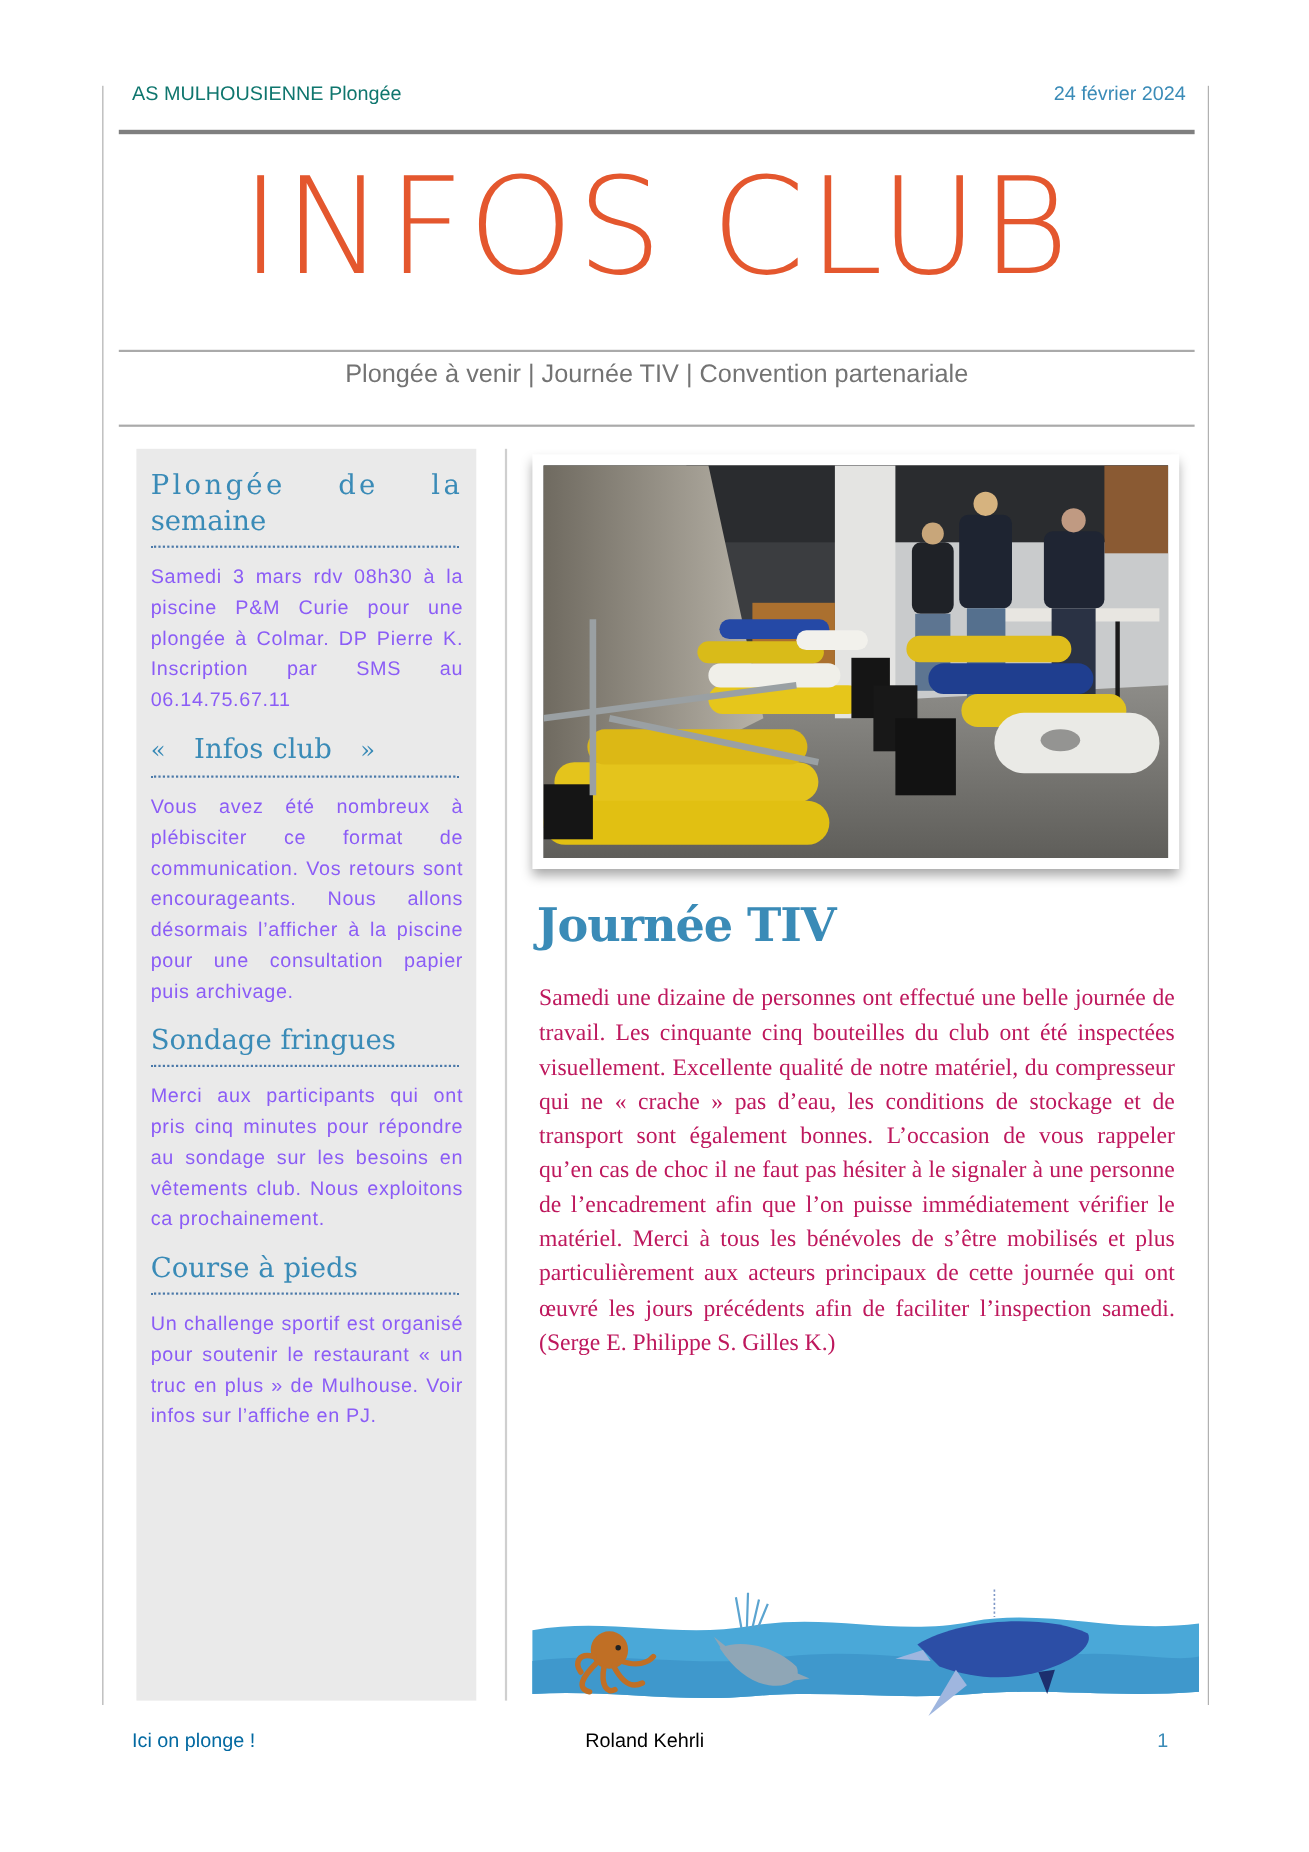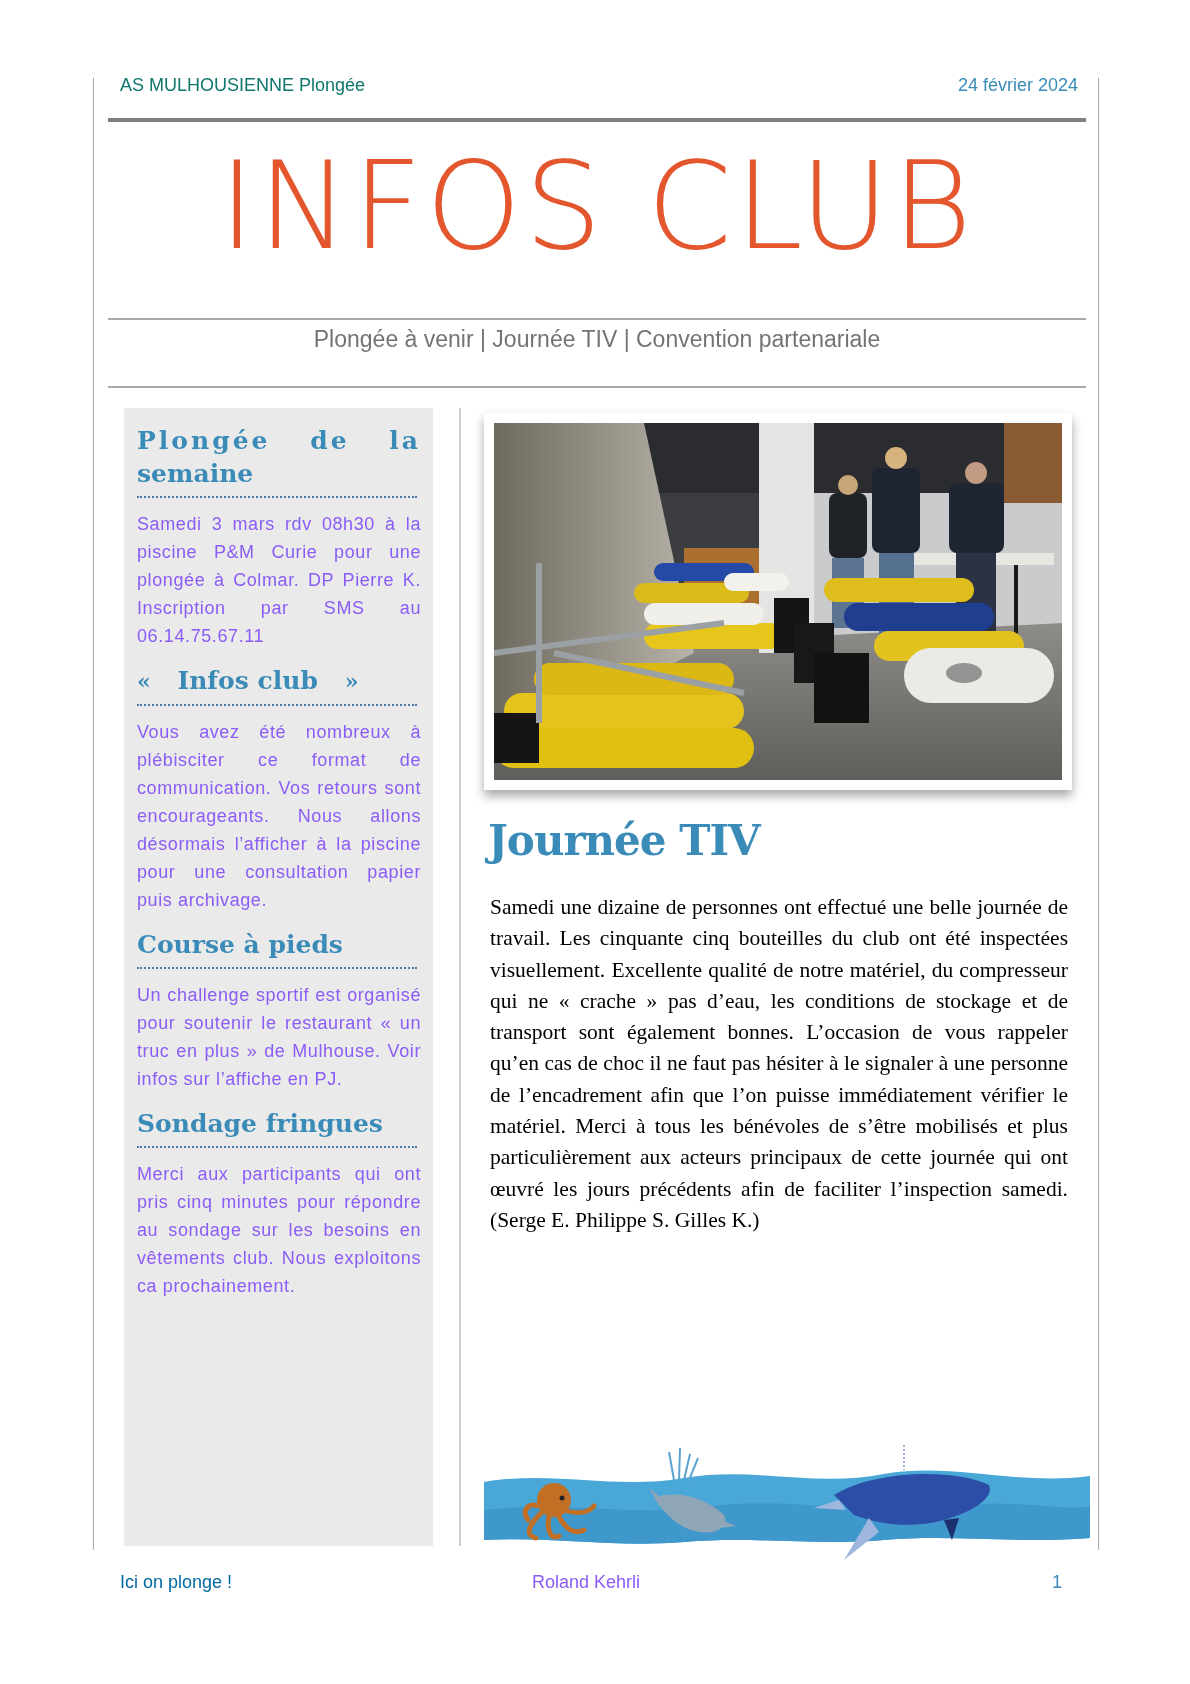--- a/index.html
+++ b/index.html
@@ -9,38 +9,38 @@
   .header-left { position:absolute; left:120px; top:75px; font-size:18px; color:#0f766e; font-family:"Liberation Sans", sans-serif; }
   .header-right { position:absolute; right:112px; top:75px; font-size:18px; color:#3a8bb7; font-family:"Liberation Sans", sans-serif; }
   .header-rule { position:absolute; left:108px; top:118px; width:978px; height:4px; background:#7f7f7f; }
   .title { position:absolute; left:108px; top:145px; width:978px; text-align:center; font-family:"DejaVu Sans", sans-serif; font-weight:200; font-size:122px; letter-spacing:3px; color:#e4572e; line-height:1; -webkit-text-stroke:0; }
   .rule-top { position:absolute; left:108px; top:318px; width:978px; height:2px; background:#aaaaaa; }
   .subtitle { position:absolute; left:108px; top:326px; width:978px; text-align:center; font-size:23px; color:#737373; font-family:"Liberation Sans", sans-serif; }
   .rule-bottom { position:absolute; left:108px; top:386px; width:978px; height:2px; background:#aaaaaa; }
 
   .sidebar { position:absolute; left:124px; top:408px; width:309px; height:1138px; background:#eaeaea; }
   .sb-inner { padding:16px 12px 0 13px; }
-  .sb-heading { font-family:"DejaVu Serif", serif; font-weight:bold; color:#3a8bb7; font-size:25px; line-height:33px; margin:0; }
+  .sb-heading { font-family:"DejaVu Serif", serif; font-weight:normal; color:#3a8bb7; font-size:25px; line-height:33px; margin:0; }
   .sb-dots { border-bottom:2px dotted #4a78a8; width:280px; margin:6px 0 12px 0; height:0; }
   .sb-text { font-family:"Liberation Sans", sans-serif; font-size:18px; line-height:28px; color:#8b5cf6; text-align:justify; margin:0 0 14px 0; letter-spacing:0.6px; }
   .sb-section { margin-bottom:6px; }
   .guillemet { font-size:22px; }
 
   .col-divider { position:absolute; left:459px; top:408px; width:2px; height:1138px; background:#cfcfcf; }
 
   .photo-frame { position:absolute; left:484px; top:413px; width:588px; height:377px; background:#ffffff; box-shadow:0 6px 10px rgba(0,0,0,0.35); }
   .photo { position:absolute; left:10px; top:10px; width:568px; height:357px; overflow:hidden; background:#8b8b86; }
 
   .article-title { position:absolute; left:488px; top:820px; font-family:"DejaVu Serif", serif; font-weight:bold; color:#3a8bb7; font-size:42px; letter-spacing:-1px; line-height:1; }
-  .article-body { position:absolute; left:490px; top:892px; width:578px; font-family:"Liberation Serif", serif; font-size:21.5px; line-height:31.3px; color:#000000; text-align:justify; margin:0; }
+  .article-body { position:absolute; left:490px; top:892px; width:578px; font-family:"Liberation Serif", serif; font-size:21.5px; line-height:31.3px; color:#be185d; text-align:justify; margin:0; }
 
   .ocean { position:absolute; left:474px; top:1440px; width:616px; height:128px; }
 
   .footer-left { position:absolute; left:120px; top:1572px; font-size:18px; color:#0369a1; font-family:"Liberation Sans", sans-serif; }
-  .footer-center { position:absolute; left:532px; top:1572px; font-size:18px; color:#8b5cf6; font-family:"Liberation Sans", sans-serif; }
+  .footer-center { position:absolute; left:532px; top:1572px; font-size:18px; color:#000000; font-family:"Liberation Sans", sans-serif; }
   .footer-right { position:absolute; left:1052px; top:1572px; font-size:18px; color:#3a8bb7; font-family:"Liberation Sans", sans-serif; }
 </style>
 </head>
 <body>
 
 <div class="page-border-left"></div>
 <div class="page-border-right"></div>
 
 <div class="header-left">AS MULHOUSIENNE Plongée</div>
 <div class="header-right">24 février 2024</div>
@@ -71,29 +71,29 @@
       <h2 class="sb-heading">
         <span class="guillemet">«</span>
         <span style="margin-left:18px;">Infos club</span>
         <span class="guillemet" style="margin-left:18px;">»</span>
       </h2>
       <div class="sb-dots"></div>
       <p class="sb-text">Vous avez été nombreux à plébisciter ce format de communication. Vos retours sont encourageants. Nous allons désormais l’afficher à la piscine pour une consultation papier puis archivage.</p>
     </section>
 
     <section class="sb-section">
+      <h2 class="sb-heading">Sondage fringues</h2>
+      <div class="sb-dots"></div>
+      <p class="sb-text">Merci aux participants qui ont pris cinq minutes pour répondre au sondage sur les besoins en vêtements club. Nous exploitons ca prochainement.</p>
+    </section>
+
+    <section class="sb-section">
       <h2 class="sb-heading">Course à pieds</h2>
       <div class="sb-dots"></div>
       <p class="sb-text">Un challenge sportif est organisé pour soutenir le restaurant « un truc en plus » de Mulhouse. Voir infos sur l’affiche en PJ.</p>
-    </section>
-
-    <section class="sb-section">
-      <h2 class="sb-heading">Sondage fringues</h2>
-      <div class="sb-dots"></div>
-      <p class="sb-text">Merci aux participants qui ont pris cinq minutes pour répondre au sondage sur les besoins en vêtements club. Nous exploitons ca prochainement.</p>
     </section>
   </div>
 </aside>
 
 <div class="col-divider"></div>
 
 <figure class="photo-frame" style="margin:0;">
   <div class="photo" title="Club members inspecting rows of yellow, white and blue diving cylinders in a basement storage room">
     <svg width="568" height="357" viewBox="0 0 568 357" xmlns="http://www.w3.org/2000/svg">
       <defs>

